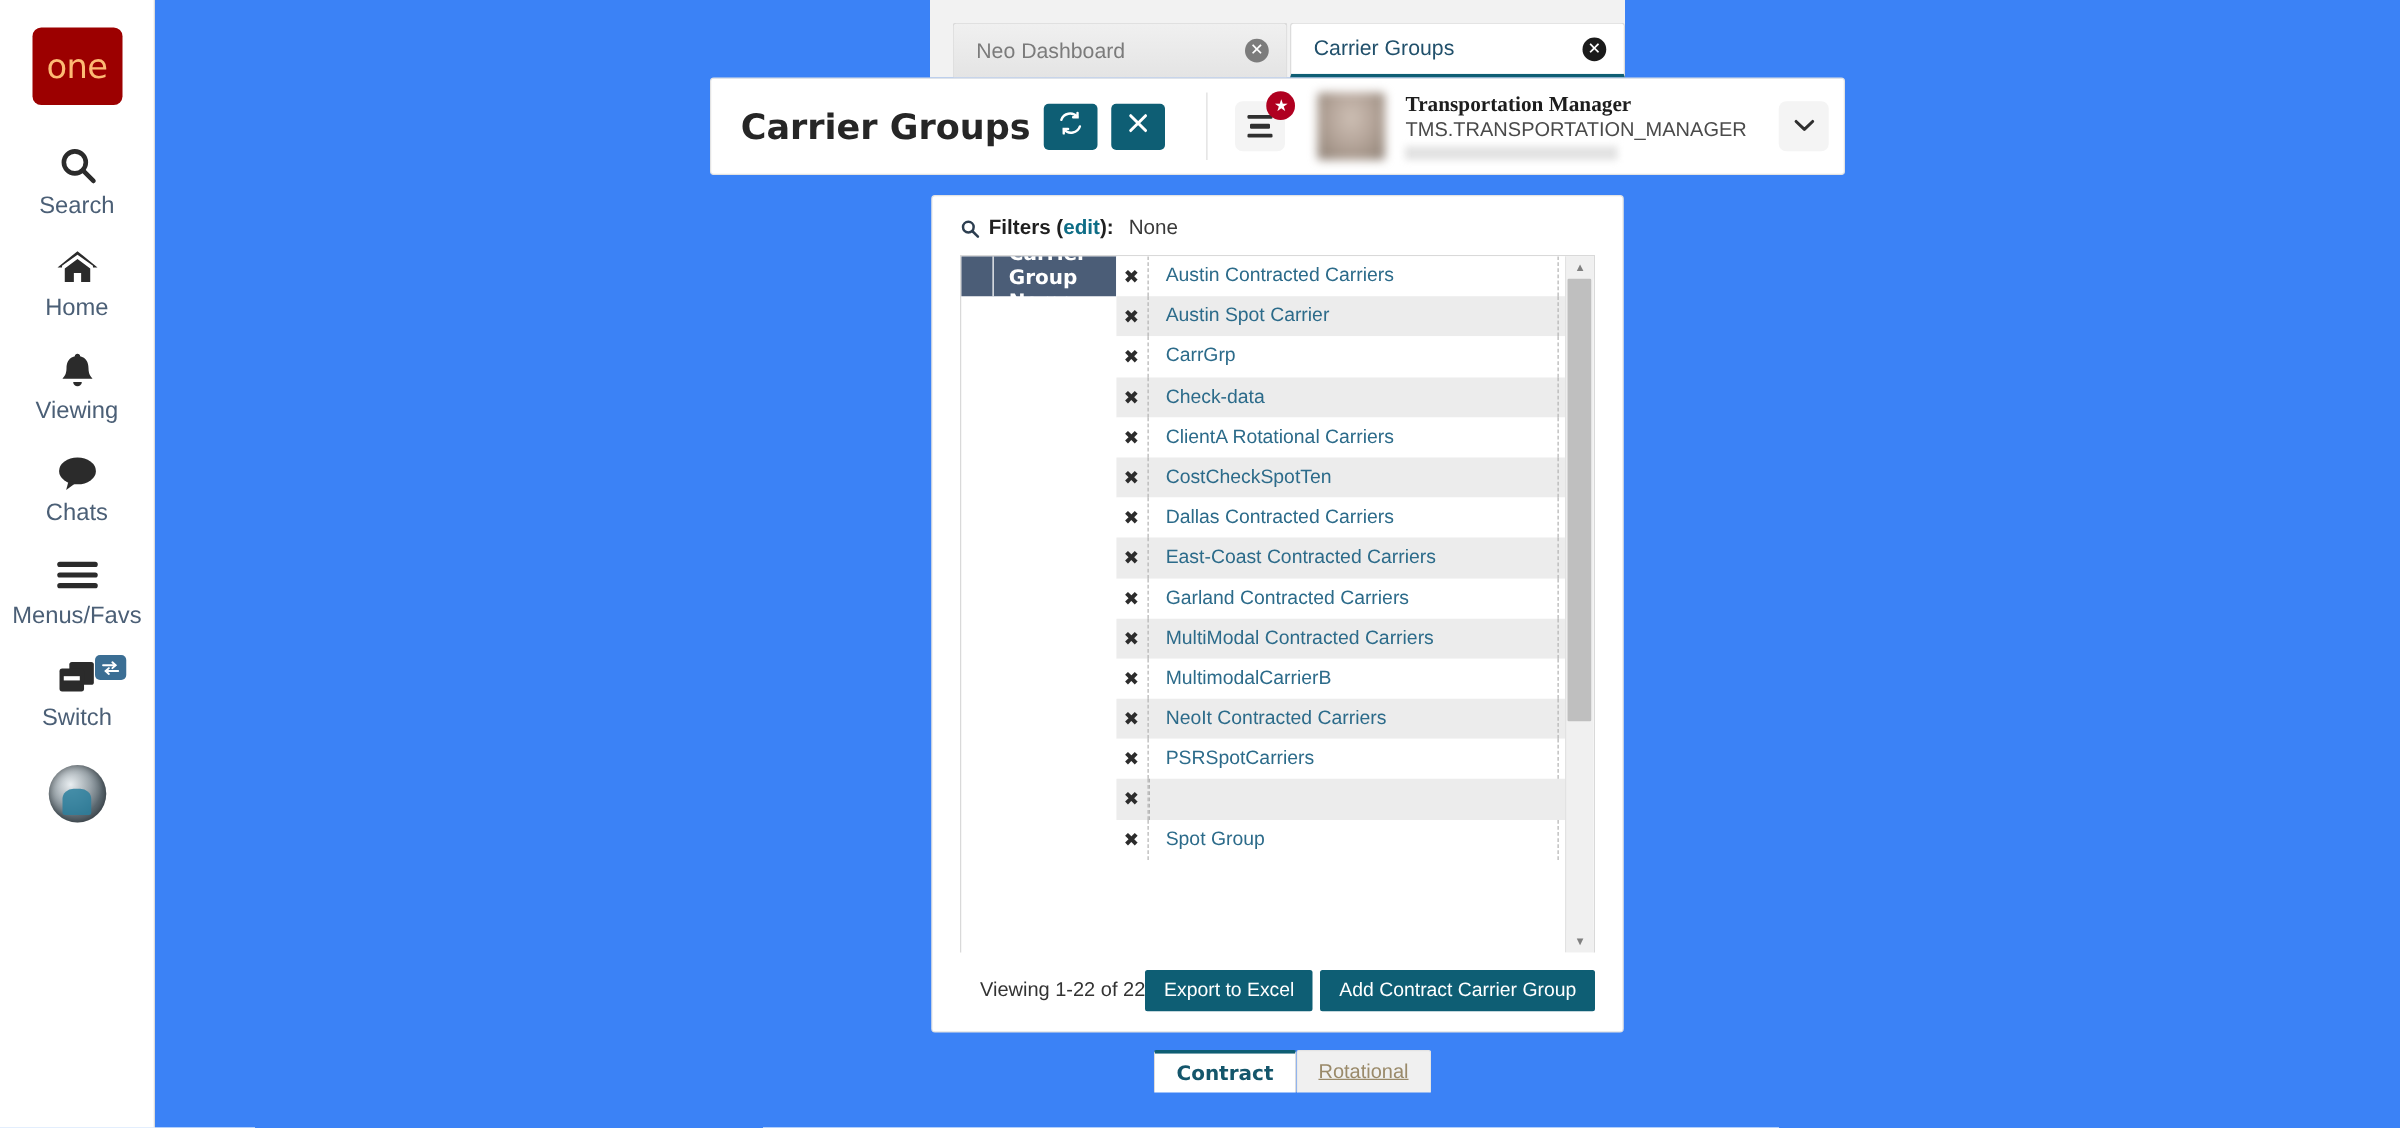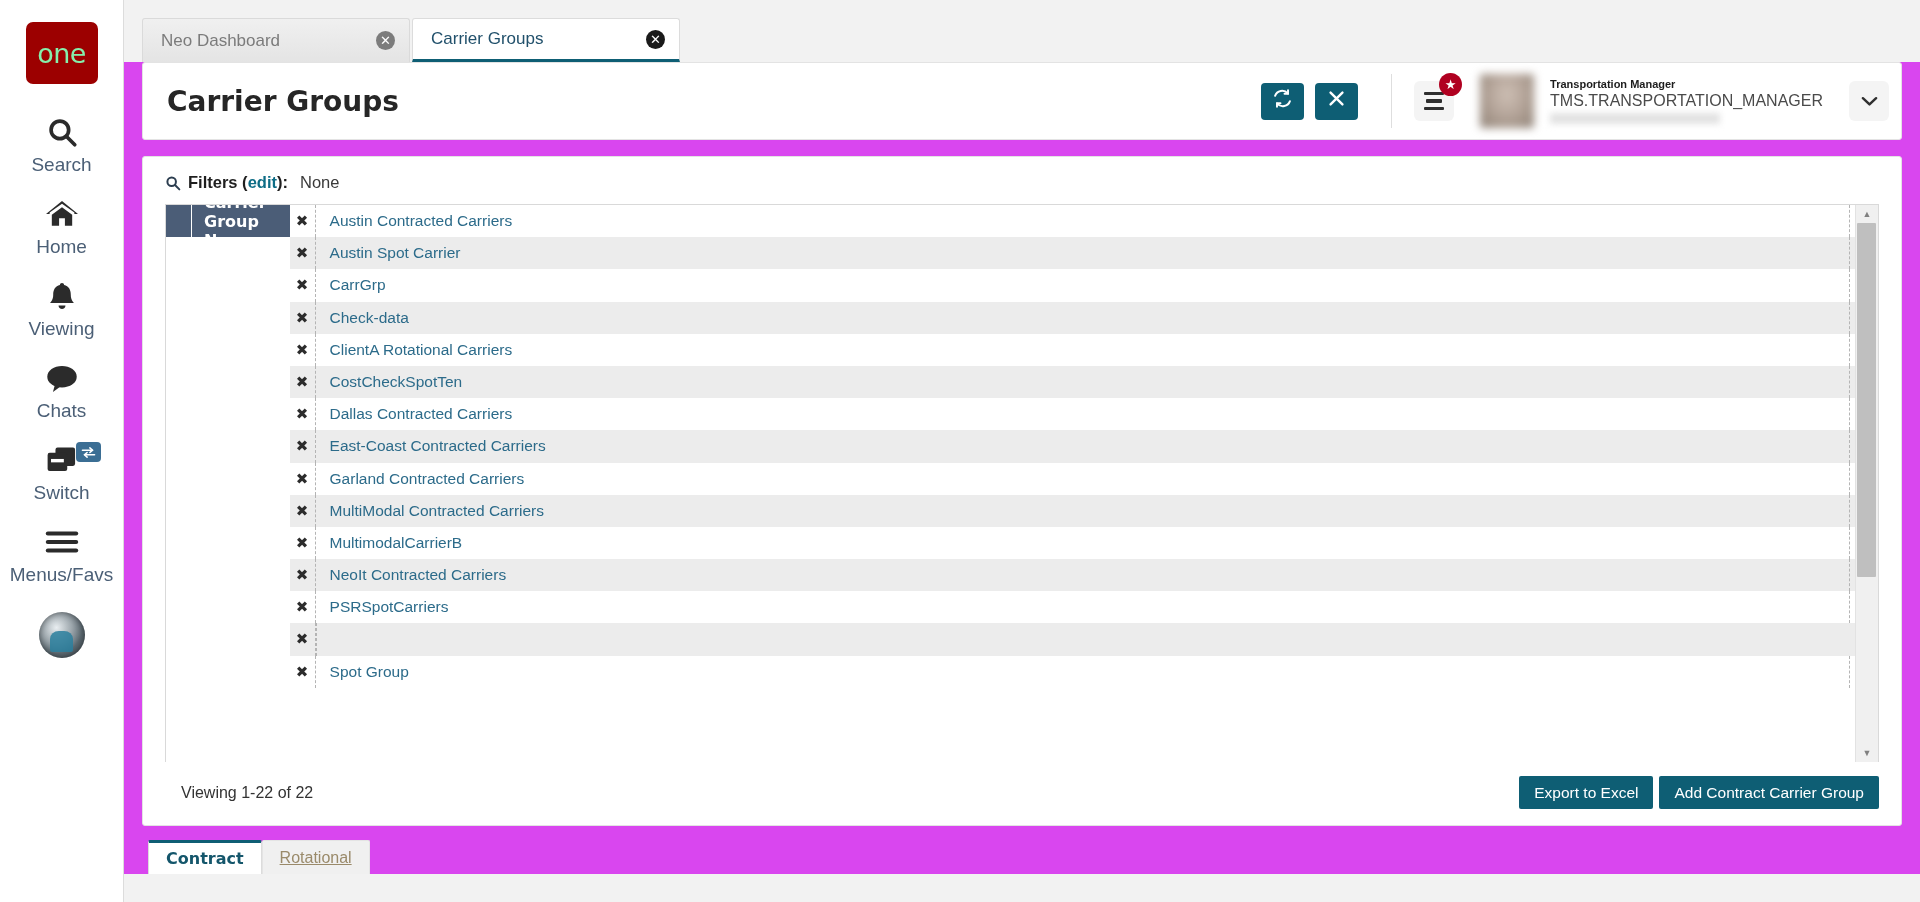--- a/index.html
+++ b/index.html
@@ -34,21 +34,21 @@
   }
   .logo {
     width: 72px; height: 62px;
     background: #9c0000;
     border-radius: 7px;
     display: flex; align-items: center; justify-content: center;
     margin-bottom: 28px;
     flex: 0 0 auto;
   }
   .logo-text {
-    color: #86efac;
+    color: #fdba74;
     font-size: 27px;
     letter-spacing: -0.5px;
     font-family: "DejaVu Sans", sans-serif;
     line-height: 1;
   }
   .rail-item {
     width: 124px;
     display: flex;
     flex-direction: column;
     align-items: center;
@@ -94,24 +94,25 @@
     width: 48%; height: 44%;
     background: #2a7f9e;
     border-radius: 40% 40% 10% 10%;
     opacity: .85;
   }
 
   
   .main {
     flex: 1 1 auto;
     height: 902px;
-    background: #d946ef;
+    background: #3b82f6;
     position: relative;
     display: flex;
     flex-direction: column;
+    align-items: center;
   }
 
   
   .tabstrip {
     height: 62px;
     background: #f2f2f2;
     display: flex;
     align-items: flex-end;
     padding-left: 18px;
     flex: 0 0 62px;
@@ -225,24 +226,24 @@
     border-radius: 3px;
     margin-left: 26px;
     background: radial-gradient(ellipse at 50% 38%, #cdbfb4 0%, #b7a79c 42%, #a49589 70%, #8d8076 100%);
     filter: blur(4px);
   }
   .user-block {
     margin-left: 16px;
     min-width: 250px;
   }
   .user-name {
-    font-size: 11px;
+    font-size: 17px;
     font-weight: bold;
     color: #1d1d1d;
-    font-family: Liberation Sans, sans-serif;
+    font-family: Liberation Serif, serif;
   }
   .user-role {
     font-size: 16px;
     color: #4a4a4a;
     margin-top: 2px;
   }
   .user-blur {
     margin-top: 3px;
     width: 170px; height: 11px;
     background: #e2e2e2;
@@ -497,20 +498,31 @@
     </div>
 
     <div class="rail-item">
       <span class="rail-icon">
         <svg width="34" height="30" viewBox="0 0 24 21" fill="#2b2b2b">
           <ellipse cx="12" cy="9.6" rx="10.4" ry="7.6"></ellipse>
           <path d="M7 15.2 L5.6 20.4 L11.4 16.2 Z"></path>
         </svg>
       </span>
       <span class="rail-label">Chats</span>
+    </div>
+
+    <div class="rail-item">
+      <span class="rail-icon">
+        <svg width="34" height="26" viewBox="0 0 24 18" stroke="#2b2b2b" stroke-width="2.9" stroke-linecap="round">
+          <line x1="2" y1="3" x2="22" y2="3"></line>
+            <line x1="2" y1="9" x2="22" y2="9"></line>
+            <line x1="2" y1="15" x2="22" y2="15"></line>
+        </svg>
+      </span>
+      <span class="rail-label">Menus/Favs</span>
     </div>
 
     <div class="rail-item">
       <span class="rail-icon">
         <svg width="34" height="30" viewBox="0 0 26 22" fill="#2b2b2b">
           <rect x="8" y="1.5" width="15" height="14" rx="1.6"></rect>
           <rect x="2" y="5.5" width="15" height="14" rx="1.6"></rect>
           <rect x="4.6" y="10.2" width="9.8" height="2.6" fill="#ffffff"></rect>
         </svg>
       </span>
@@ -518,31 +530,20 @@
         <svg width="15" height="13" viewBox="0 0 16 14" fill="none" stroke="#ffffff" stroke-width="1.7" stroke-linecap="round">
           <path d="M1.5 4.5 H12"></path>
             <path d="M9.5 2 L12.3 4.5 L9.5 7"></path>
           <path d="M14.5 9.5 H4"></path>
             <path d="M6.5 7 L3.7 9.5 L6.5 12"></path>
         </svg>
       </span>
       <span class="rail-label">Switch</span>
     </div>
 
-    <div class="rail-item">
-      <span class="rail-icon">
-        <svg width="34" height="26" viewBox="0 0 24 18" stroke="#2b2b2b" stroke-width="2.9" stroke-linecap="round">
-          <line x1="2" y1="3" x2="22" y2="3"></line>
-            <line x1="2" y1="9" x2="22" y2="9"></line>
-            <line x1="2" y1="15" x2="22" y2="15"></line>
-        </svg>
-      </span>
-      <span class="rail-label">Menus/Favs</span>
-    </div>
-
     <div class="avatar-bottom"></div>
   </div>
 
   <div class="main">
 
     <div class="tabstrip">
       <div class="tab inactive">
         <span>Neo Dashboard</span>
         <span class="tab-close">✕</span>
       </div>

